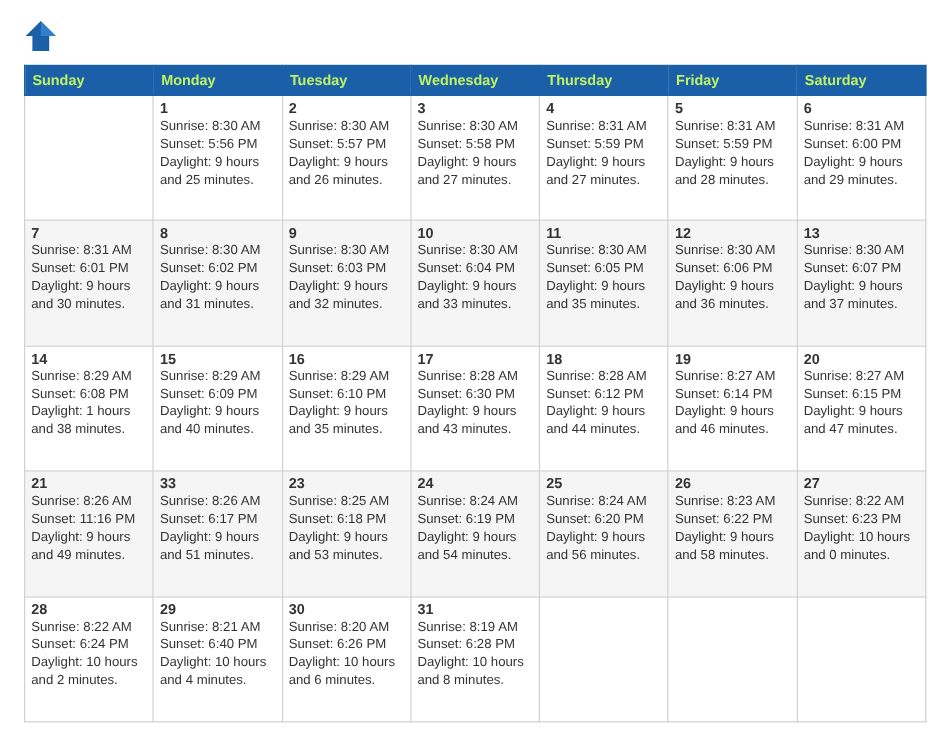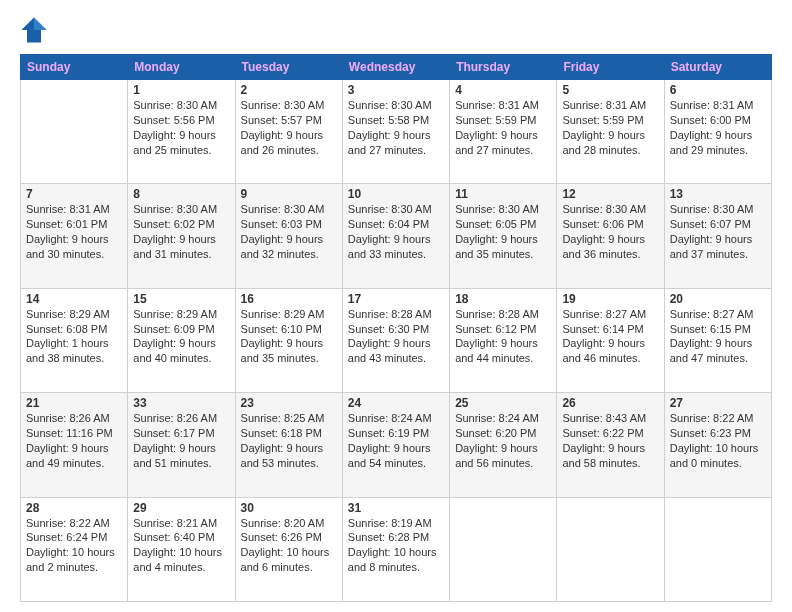--- a/index.html
+++ b/index.html
@@ -60,21 +60,21 @@
       font-size: 14px;
       color: #555;
     }
     .calendar {
       width: 100%;
       border-collapse: collapse;
       flex: 1;
     }
     .calendar th {
       background: #1a5fa8;
-      color: #f0abfc;
+      color: #bef264;
       font-size: 12px;
       font-weight: bold;
       padding: 5px 6px;
       text-align: left;
       border: 1px solid #1a5fa8;
     }
     .calendar td {
       vertical-align: top;
       border: 1px solid #d0d0d0;
       padding: 3px 5px;
@@ -340,21 +340,21 @@
           <span class="day-num">25</span>
           <div class="day-info">
             <span>Sunrise: 8:24 AM</span><br>
             <span>Sunset: 6:20 PM</span><br>
             <span>Daylight: 9 hours and 56 minutes.</span>
           </div>
         </td>
           <td>
           <span class="day-num">26</span>
           <div class="day-info">
-            <span>Sunrise: 8:43 AM</span><br>
+            <span>Sunrise: 8:23 AM</span><br>
             <span>Sunset: 6:22 PM</span><br>
             <span>Daylight: 9 hours and 58 minutes.</span>
           </div>
         </td>
           <td>
           <span class="day-num">27</span>
           <div class="day-info">
             <span>Sunrise: 8:22 AM</span><br>
             <span>Sunset: 6:23 PM</span><br>
             <span>Daylight: 10 hours and 0 minutes.</span>

